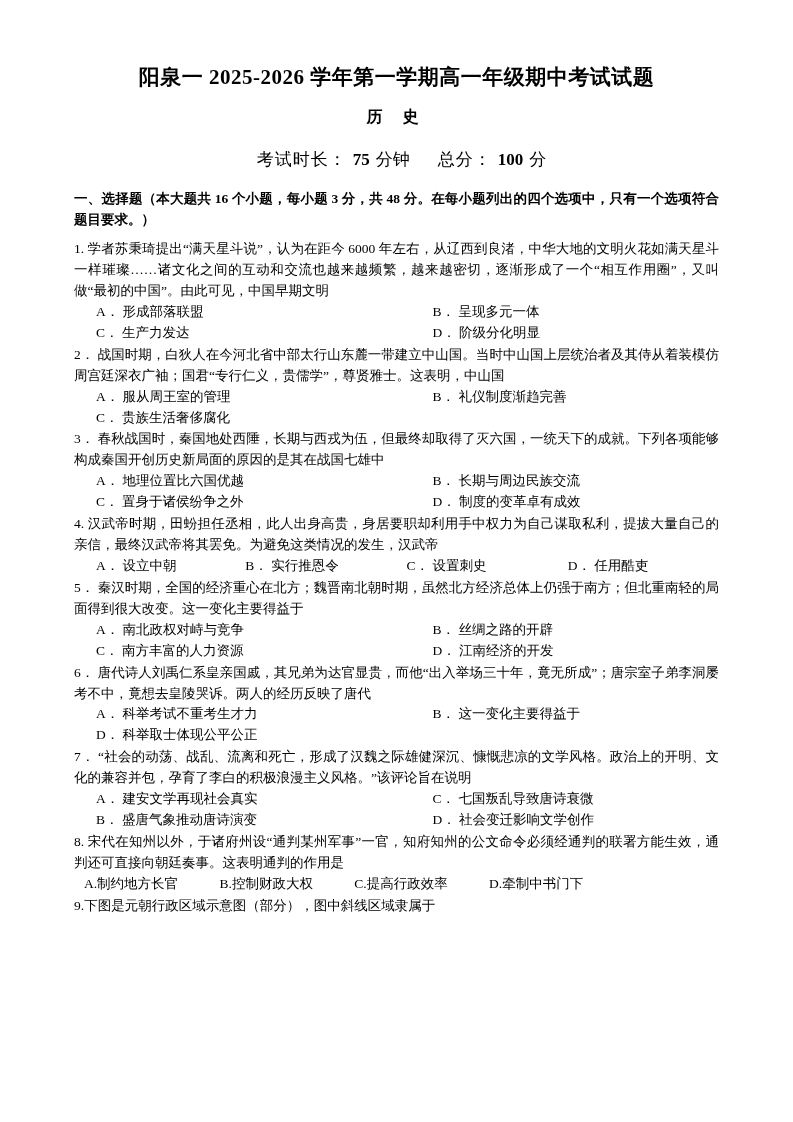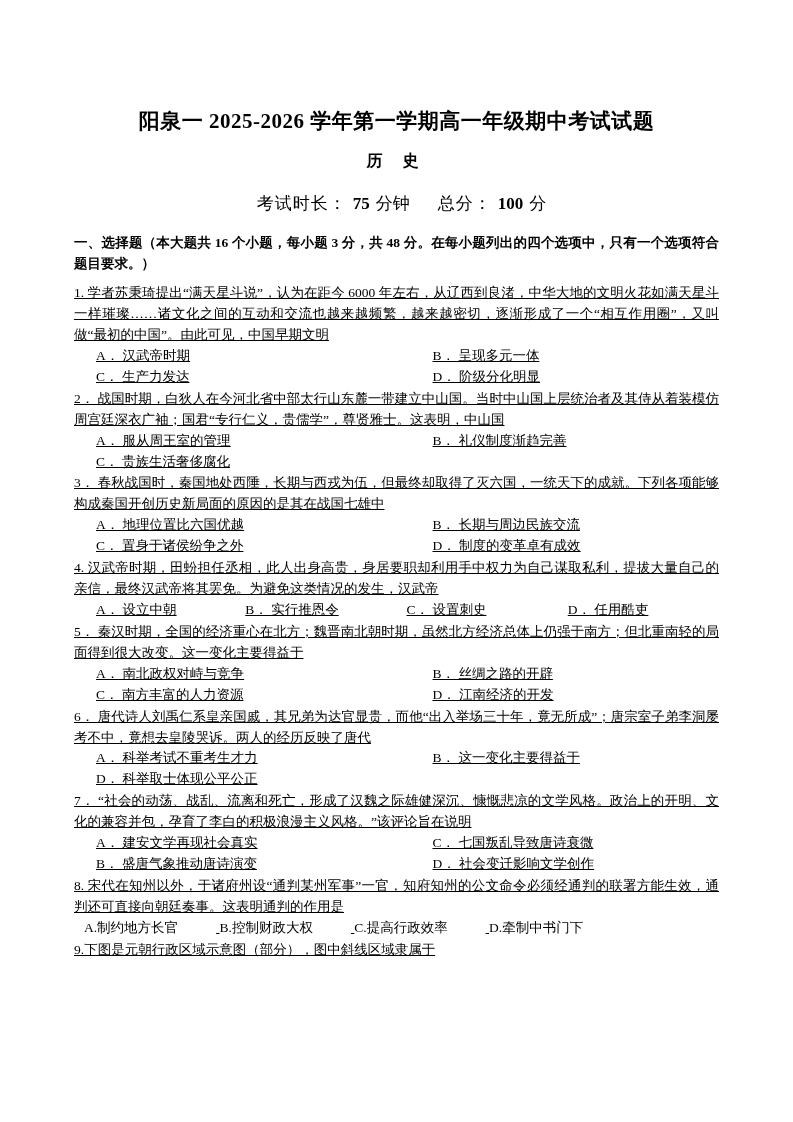--- a/index.html
+++ b/index.html
@@ -12,21 +12,21 @@
     height: 1122px;
     font-family: "Liberation Serif", "DejaVu Serif", serif;
     color: #000000;
     position: relative;
     overflow: hidden;
   }
   .page {
     box-sizing: border-box;
     width: 793px;
     height: 1122px;
-    padding: 108px 74px 40px 74px;
+    padding: 64px 74px 40px 74px;
   }
   .doc-title {
     text-align: center;
     font-size: 21px;
     font-weight: bold;
     letter-spacing: 0.5px;
     margin: 0 0 16px 0;
     line-height: 1.3;
   }
   .doc-subject {
@@ -54,21 +54,20 @@
     font-weight: bold;
     line-height: 1.55;
     margin: 0 0 8px 0;
     text-align: justify;
   }
   .q {
     font-size: 13.5px;
     line-height: 1.55;
     margin: 0 0 1px 0;
     text-align: justify;
-    text-decoration: underline;
   }
   .q-stem {
     margin: 0;
     text-align: justify;
   }
   .opts {
     display: flex;
     flex-wrap: wrap;
     margin: 0;
   }
@@ -104,21 +103,21 @@
 
   <div class="exam-meta">
     <span class="label">考试时长：</span><span class="u">75</span><span>分钟</span><span class="gap"></span><span class="label">总分：</span><span class="u">100</span><span>分</span>
   </div>
 
   <div class="section-head">一、选择题（本大题共 16 个小题，每小题 3 分，共 48 分。在每小题列出的四个选项中，只有一个选项符合题目要求。）</div>
 
   <div class="q">
     <p class="q-stem">1. 学者苏秉琦提出“满天星斗说”，认为在距今 6000 年左右，从辽西到良渚，中华大地的文明火花如满天星斗一样璀璨……诸文化之间的互动和交流也越来越频繁，越来越密切，逐渐形成了一个“相互作用圈”，又叫做“最初的中国”。由此可见，中国早期文明</p>
     <div class="opts two">
-      <div class="opt">A． 汉武帝时期</div>
+      <div class="opt">A． 形成部落联盟</div>
       <div class="opt">B． 呈现多元一体</div>
       <div class="opt">C． 生产力发达</div>
       <div class="opt">D． 阶级分化明显</div>
     </div>
   </div>
 
   <div class="q">
     <p class="q-stem">2． 战国时期，白狄人在今河北省中部太行山东麓一带建立中山国。当时中山国上层统治者及其侍从着装模仿周宫廷深衣广袖；国君“专行仁义，贵儒学”，尊贤雅士。这表明，中山国</p>
     <div class="opts two">
       <div class="opt">A． 服从周王室的管理</div>

